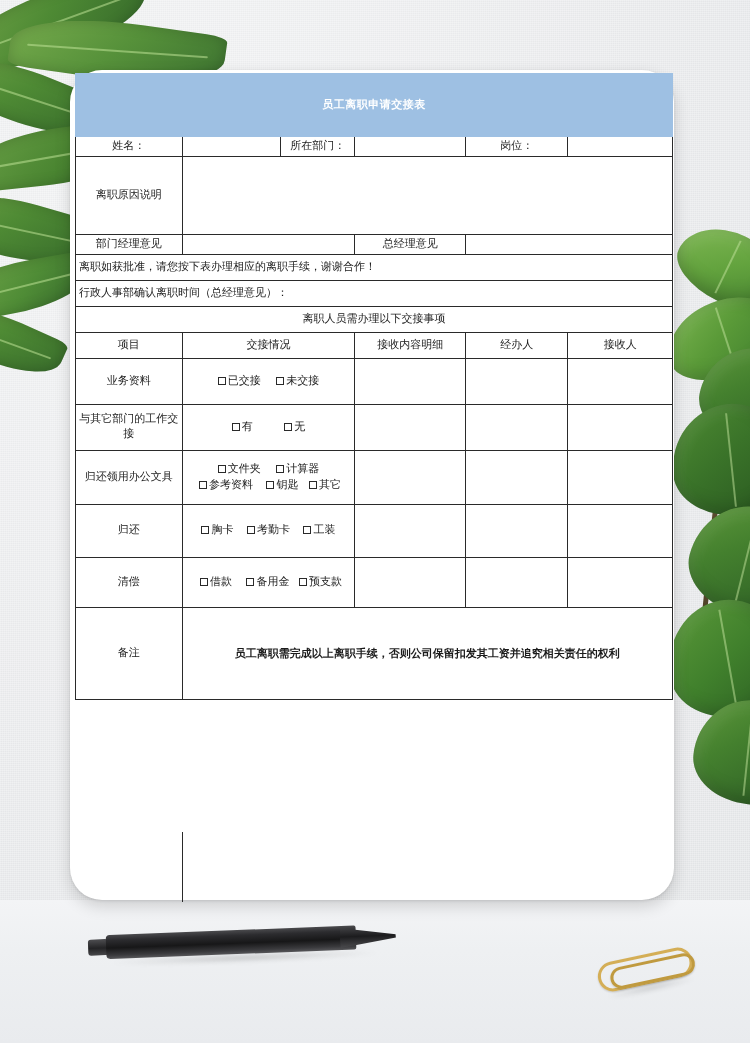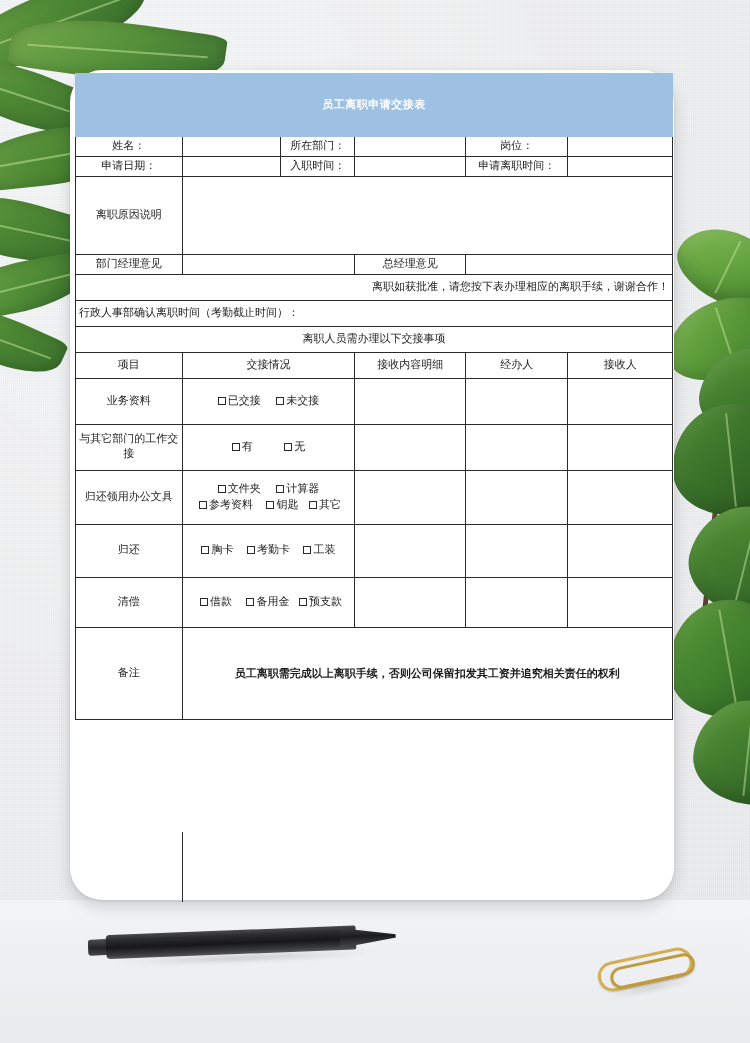--- a/index.html
+++ b/index.html
@@ -145,21 +145,21 @@
     font-size: 14.5px;
     letter-spacing: .5px;
     height: 63px;
   }
 
   .lbl { text-align: center; }
   .blank { }
 
   td.reason-lbl { text-align: center; height: 78px; }
   td.notice {
-    text-align: right;
+    text-align: left;
     height: 26px;
     font-size: 11px;
   }
   td.hr-confirm {
     text-align: left;
     padding-left: 5px;
     height: 26px;
   }
   td.section-title {
     text-align: center;
@@ -355,47 +355,39 @@
 
     <tr>
       <td class="lbl">姓名：</td>
       <td class="blank"></td>
       <td class="lbl">所在部门：</td>
       <td class="blank"></td>
       <td class="lbl">岗位：</td>
       <td class="blank"></td>
     </tr>
 
-    <tr>
-      <td class="lbl">申请日期：</td>
-      <td class="blank"></td>
-      <td class="lbl">入职时间：</td>
-      <td class="blank"></td>
-      <td class="lbl">申请离职时间：</td>
-      <td class="blank"></td>
-    </tr>
 
     <tr>
       <td class="reason-lbl">离职原因说明</td>
       <td class="blank" colspan="5"></td>
     </tr>
 
     <tr>
       <td class="lbl">部门经理意见</td>
       <td class="blank" colspan="2"></td>
       <td class="lbl">总经理意见</td>
       <td class="blank" colspan="2"></td>
     </tr>
 
     <tr>
       <td class="notice" colspan="6">离职如获批准，请您按下表办理相应的离职手续，谢谢合作！</td>
     </tr>
 
     <tr>
-      <td class="hr-confirm" colspan="6">行政人事部确认离职时间（考勤截止时间）：</td>
+      <td class="hr-confirm" colspan="6">行政人事部确认离职时间（总经理意见）：</td>
     </tr>
 
     <tr>
       <td class="section-title" colspan="6">离职人员需办理以下交接事项</td>
     </tr>
 
     <tr>
       <td class="col-head">项目</td>
       <td class="col-head" colspan="2">交接情况</td>
       <td class="col-head">接收内容明细</td>

